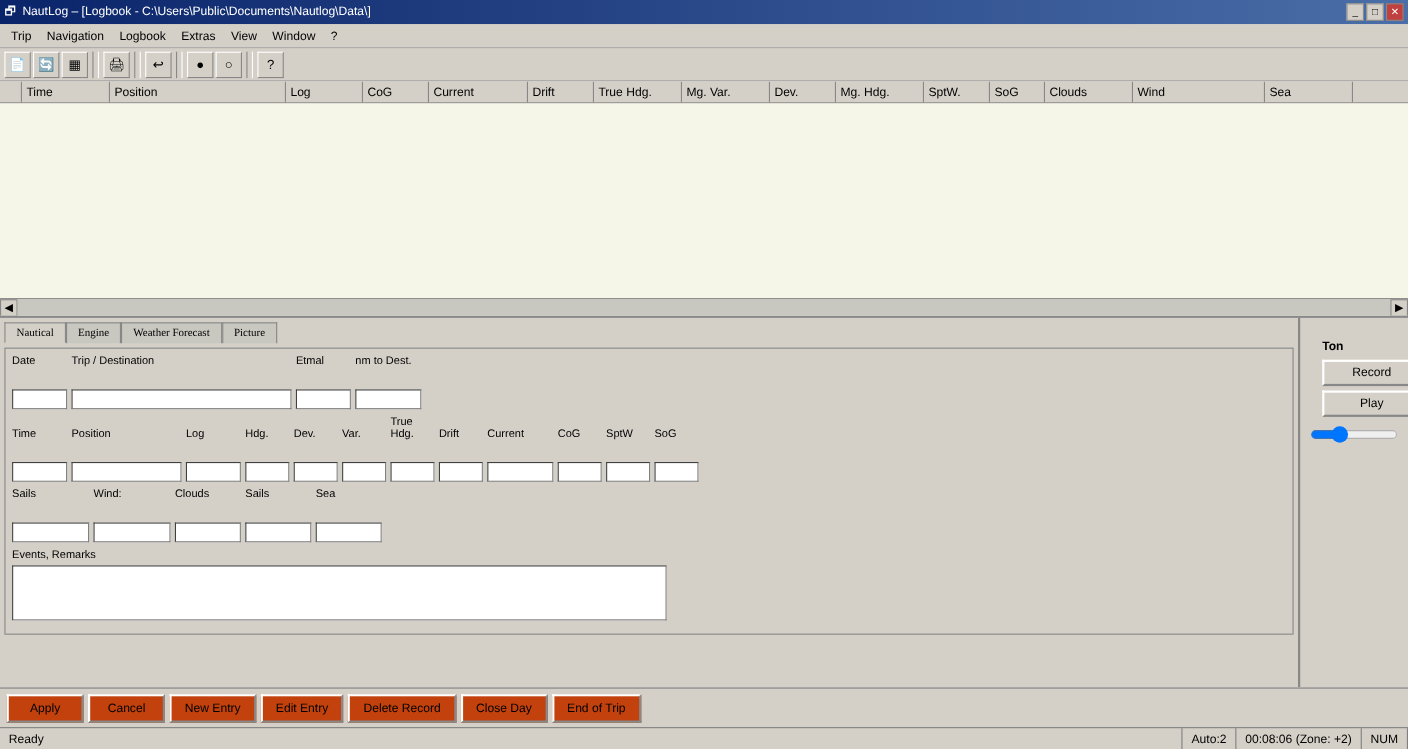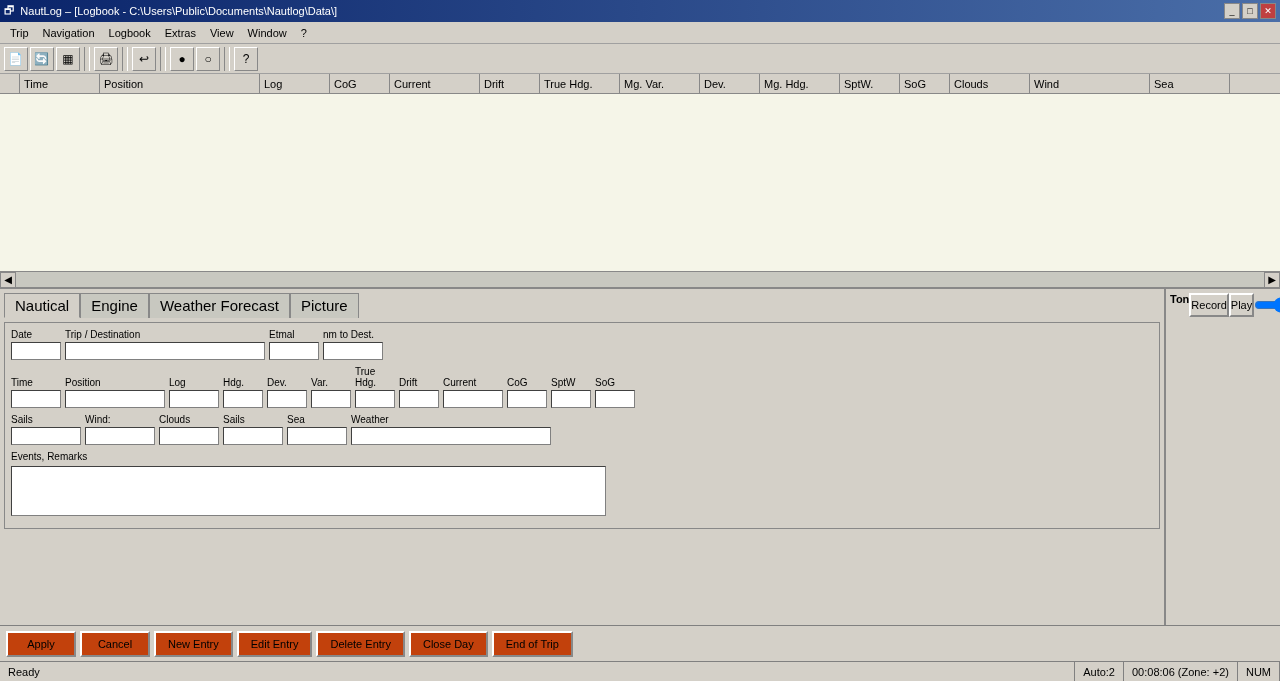--- a/index.html
+++ b/index.html
@@ -153,21 +153,22 @@
       display: flex;
       gap: 0;
       margin-bottom: 4px;
     }
     .tab {
       padding: 3px 10px;
       background: #c8c8c0;
       border: 1px solid #888;
       border-bottom: none;
       cursor: pointer;
-      font-size: 15px;
+      font-size: 10px;
+      font-family: Liberation Serif, serif;
     }
     .tab.active {
       background: #d4d0c8;
       border-bottom: 1px solid #d4d0c8;
       z-index: 1;
     }
 
     #tab-content {
       border: 1px solid #888;
       background: #d4d0c8;
@@ -179,21 +180,21 @@
     .form-row {
       display: flex;
       align-items: flex-end;
       gap: 4px;
       margin-bottom: 6px;
       flex-wrap: nowrap;
     }
     .field-group {
       display: flex;
       flex-direction: column;
-      gap: 2px;
+      gap: 20px;
     }
     .field-label {
       font-size: 10px;
       color: #000;
       white-space: nowrap;
     }
     .form-input {
       background: white;
       border: 1px solid #808080;
       border-top-color: #404040;
@@ -210,25 +211,26 @@
     .input-w120 { width: 120px; }
     .input-w200 { width: 200px; }
 
     textarea.form-input {
       height: 50px;
       resize: none;
     }
 
     
     #right-panel {
-      width: 116px;
+      width: 100px;
       border-left: 2px solid #888;
       background: #d4d0c8;
       display: flex;
-      padding: 4px;
+      flex-direction: column;
+      padding: 20px;
     }
     #right-panel-title {
       font-weight: bold;
       font-size: 11px;
       margin-bottom: 6px;
     }
     .panel-btn {
       width: 90px;
       height: 24px;
       background: #d4d0c8;
@@ -461,24 +463,20 @@
             <input class="form-input input-w60" type="text" style="">
           </div>
           <div class="field-group">
             <span class="field-label">Sails</span>
             <input class="form-input input-w60" type="text" style="">
           </div>
           <div class="field-group">
             <span class="field-label">Sea</span>
             <input class="form-input input-w60" type="text" style="">
           </div>
-          <div class="field-group">
-            <span class="field-label">Weather</span>
-            <input class="form-input input-w200" type="text" style="">
-          </div>
         </div>
 
         <div class="form-row" style="flex-direction:column; align-items:flex-start;">
           <span class="field-label">Events, Remarks</span>
           <textarea class="form-input" style="width: 595px; height: 50px;"></textarea>
         </div>
 
       </div>
     </div>
 
@@ -491,21 +489,21 @@
       </div>
     </div>
   </div>
 </div>
 
 <div id="bottom-buttons">
   <button class="bottom-btn">Apply</button>
   <button class="bottom-btn">Cancel</button>
   <button class="bottom-btn">New Entry</button>
   <button class="bottom-btn">Edit Entry</button>
-  <button class="bottom-btn">Delete Entry</button>
+  <button class="bottom-btn">Delete Record</button>
   <button class="bottom-btn">Close Day</button>
   <button class="bottom-btn">End of Trip</button>
 </div>
 
 <div id="status-bar">
   <div class="status-segment status-ready">Ready</div>
   <div class="status-segment">Auto:2</div>
   <div class="status-segment">00:08:06 (Zone: +2)</div>
   <div class="status-segment">NUM</div>
 </div>

